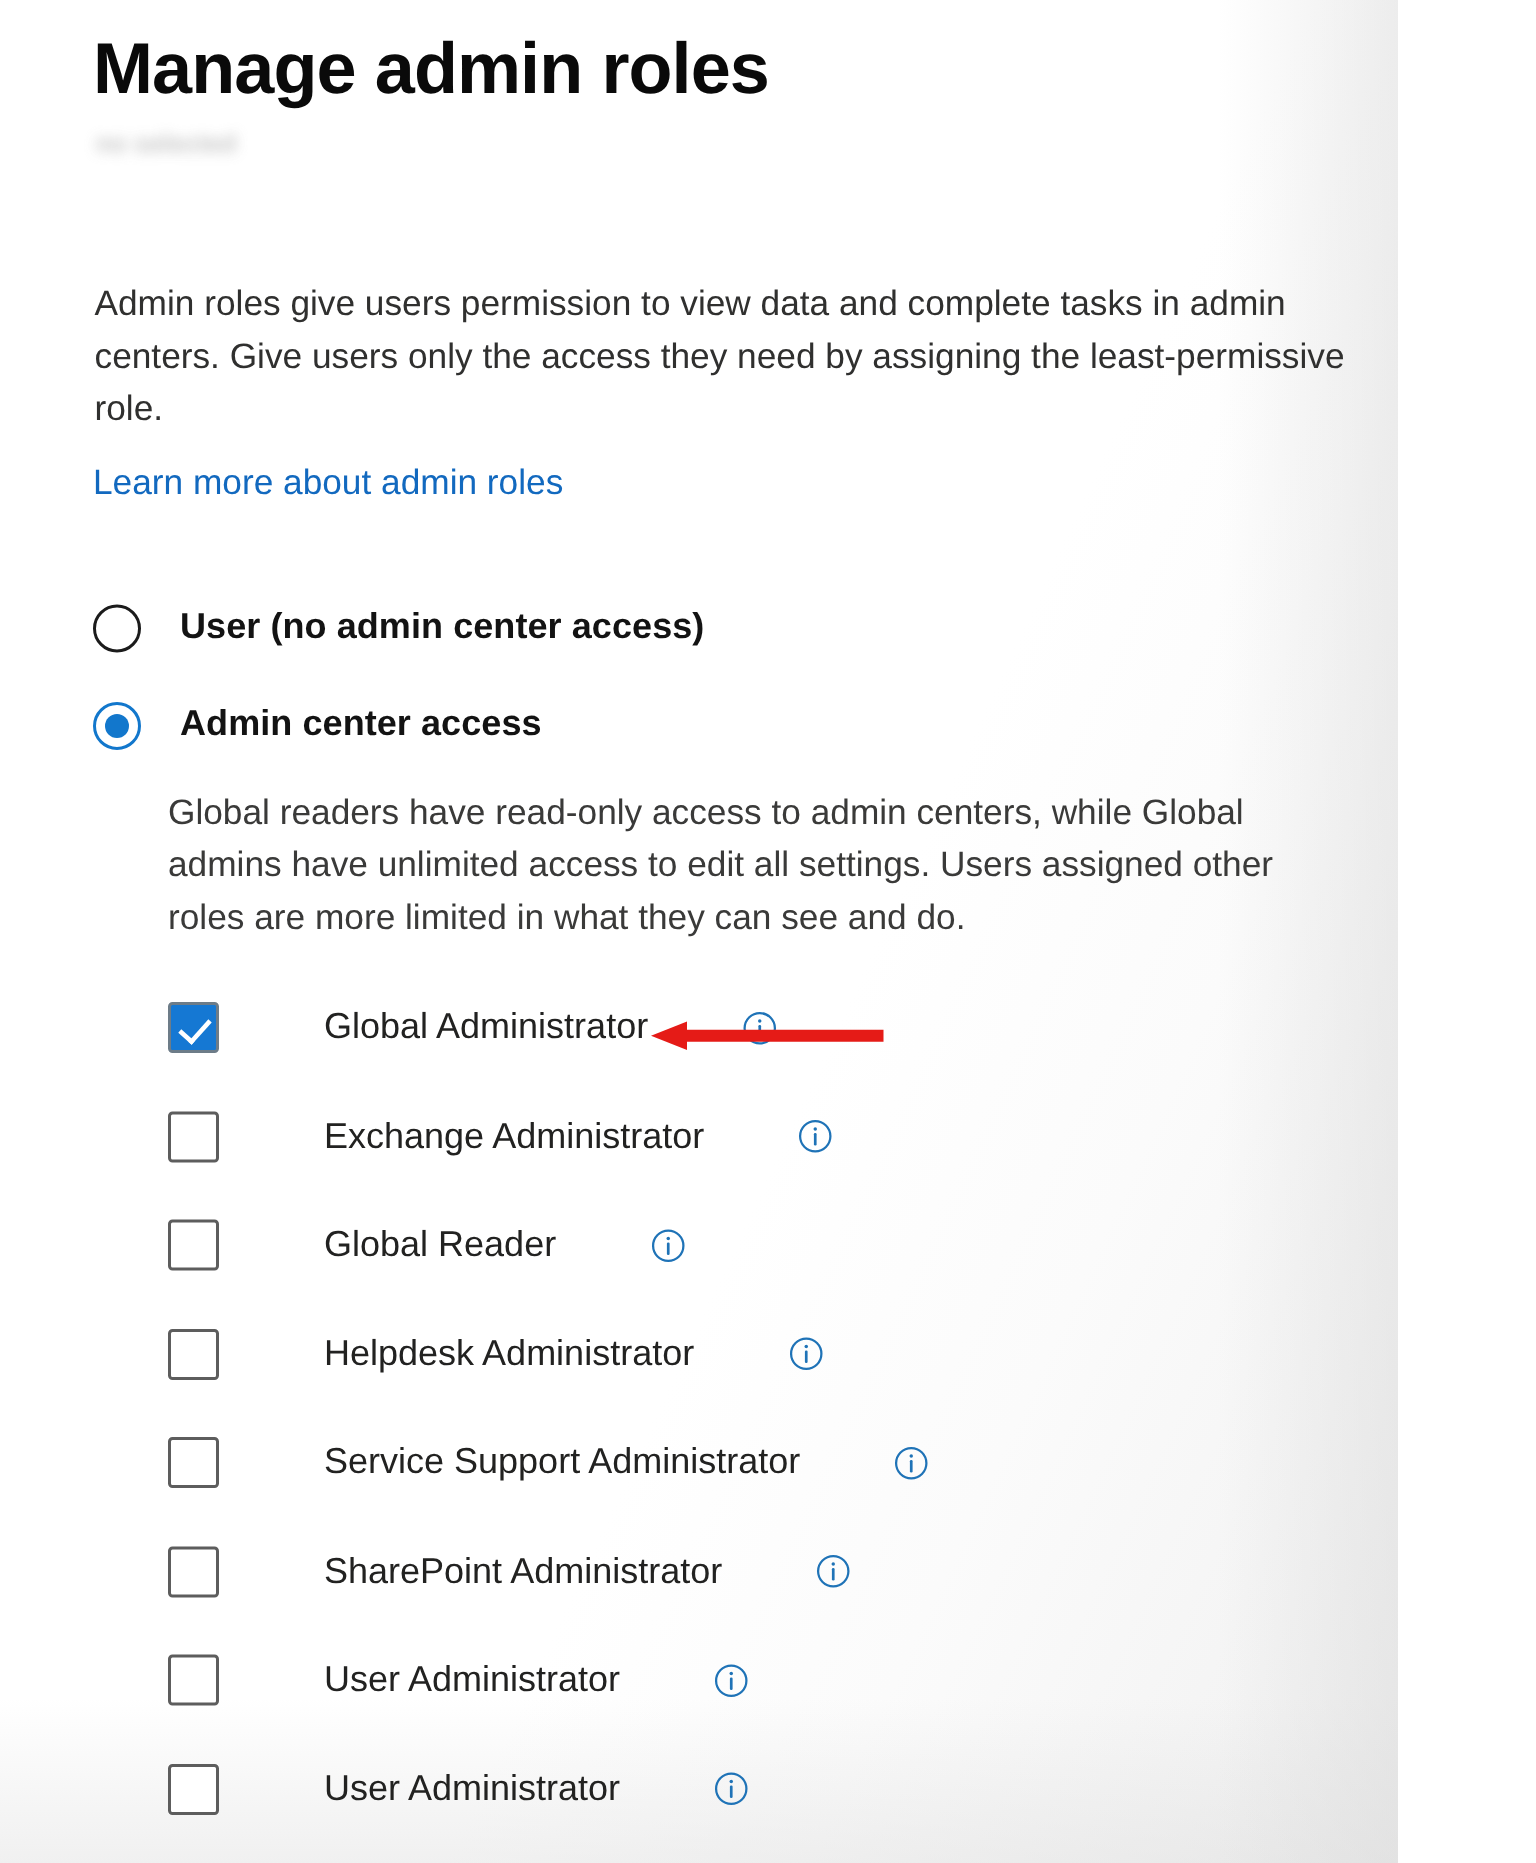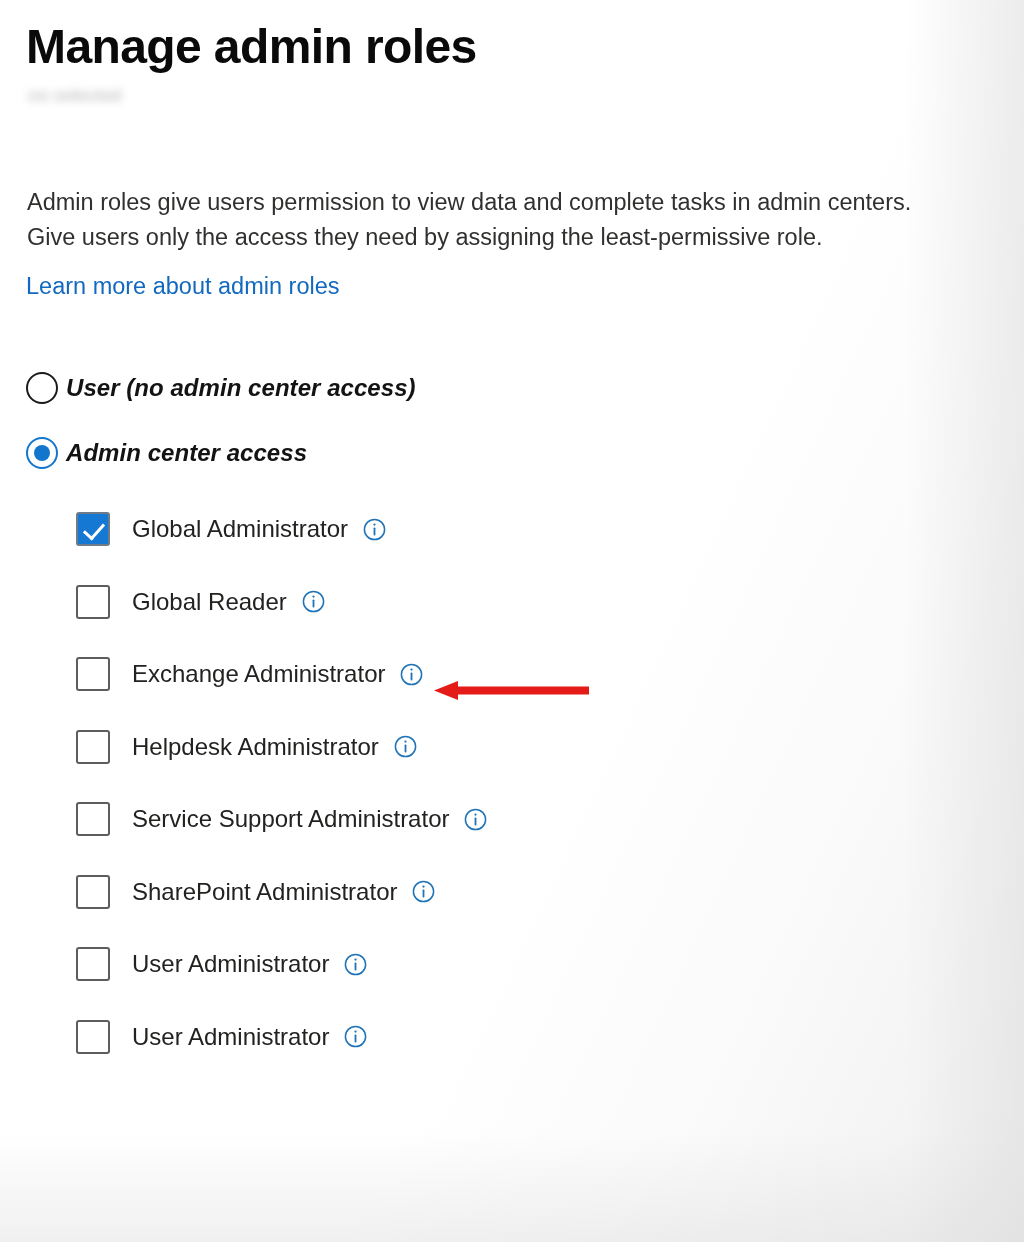--- a/index.html
+++ b/index.html
@@ -11,26 +11,27 @@
     width: 1024px;
     height: 1242px;
     overflow: hidden;
     font-family: "Liberation Sans", "DejaVu Sans", sans-serif;
     background: #ffffff;
     -webkit-font-smoothing: antialiased;
   }
 
   .page {
     position: relative;
-    width: 1024px;
+    width: 932px;
     height: 1242px;
     box-sizing: border-box;
     background:
       linear-gradient(115deg, #ffffff 0%, #ffffff 58%, #fbfbfb 74%, #f4f4f4 90%, #efefef 100%);
     overflow: hidden;
+    padding-left: 36px;
   }
 
   
   .edge-shade {
     position: absolute;
     inset: 0;
     pointer-events: none;
     background:
       linear-gradient(to left, rgba(222,222,222,0.55) 0px, rgba(222,222,222,0.0) 120px),
       linear-gradient(to top, rgba(222,222,222,0.45) 0px, rgba(222,222,222,0.0) 110px);
@@ -88,25 +89,23 @@
     cursor: pointer;
     text-align: right;
   }
 
   
   .radio-group {
     margin-top: 66px;
   }
   .radio-row {
     display: flex;
-    align-items: center;
-    gap: 8px;
+    gap: 26px;
     min-height: 40px;
     cursor: pointer;
-    font-style: italic;
   }
   .radio-row + .radio-row { margin-top: 25px; }
 
   .radio {
     position: relative;
     flex: 0 0 auto;
     width: 32px;
     height: 32px;
     border-radius: 50%;
     box-sizing: border-box;
@@ -151,20 +150,21 @@
   .checkbox-list {
     margin-top: 20px;
     padding-left: 50px;
   }
 
   .check-row {
     display: flex;
     align-items: center;
     height: 72.5px;
     cursor: pointer;
+    gap: 48px;
   }
 
   .checkbox {
     position: relative;
     flex: 0 0 auto;
     width: 34px;
     height: 34px;
     box-sizing: border-box;
     border-radius: 3px;
     background: #ffffff;
@@ -239,50 +239,51 @@
         <span class="radio-label">User (no admin center access)</span>
       </div>
 
       <div class="radio-row">
         <span class="radio on"></span>
         <span class="radio-label">Admin center access</span>
       </div>
 
     </div>
 
+    <p class="access-desc">Global readers have read-only access to admin centers, while Global admins have unlimited access to edit all settings. Users assigned other roles are more limited in what they can see and do.</p>
 
     <div class="checkbox-list">
 
       <div class="check-row">
         <span class="checkbox checked"></span>
         <span class="check-label">Global Administrator</span>
         <span class="info-icon">
           <svg width="23" height="23" viewBox="0 0 23 23" aria-hidden="true">
             <circle cx="11.5" cy="11.5" r="10.1" fill="none" stroke="#1f73b7" stroke-width="1.5"></circle>
             <circle cx="11.5" cy="6.6" r="1.15" fill="#1f73b7"></circle>
             <rect x="10.6" y="9.4" width="1.8" height="8.2" rx="0.8" fill="#1f73b7"></rect>
           </svg>
         </span>
       </div>
 
       <div class="check-row">
         <span class="checkbox"></span>
+        <span class="check-label">Exchange Administrator</span>
+        <span class="info-icon">
+          <svg width="23" height="23" viewBox="0 0 23 23" aria-hidden="true">
+            <circle cx="11.5" cy="11.5" r="10.1" fill="none" stroke="#1f73b7" stroke-width="1.5"></circle>
+            <circle cx="11.5" cy="6.6" r="1.15" fill="#1f73b7"></circle>
+            <rect x="10.6" y="9.4" width="1.8" height="8.2" rx="0.8" fill="#1f73b7"></rect>
+          </svg>
+        </span>
+      </div>
+
+      <div class="check-row">
+        <span class="checkbox"></span>
         <span class="check-label">Global Reader</span>
-        <span class="info-icon">
-          <svg width="23" height="23" viewBox="0 0 23 23" aria-hidden="true">
-            <circle cx="11.5" cy="11.5" r="10.1" fill="none" stroke="#1f73b7" stroke-width="1.5"></circle>
-            <circle cx="11.5" cy="6.6" r="1.15" fill="#1f73b7"></circle>
-            <rect x="10.6" y="9.4" width="1.8" height="8.2" rx="0.8" fill="#1f73b7"></rect>
-          </svg>
-        </span>
-      </div>
-
-      <div class="check-row">
-        <span class="checkbox"></span>
-        <span class="check-label">Exchange Administrator</span>
         <span class="info-icon">
           <svg width="23" height="23" viewBox="0 0 23 23" aria-hidden="true">
             <circle cx="11.5" cy="11.5" r="10.1" fill="none" stroke="#1f73b7" stroke-width="1.5"></circle>
             <circle cx="11.5" cy="6.6" r="1.15" fill="#1f73b7"></circle>
             <rect x="10.6" y="9.4" width="1.8" height="8.2" rx="0.8" fill="#1f73b7"></rect>
           </svg>
         </span>
       </div>
 
       <div class="check-row">

